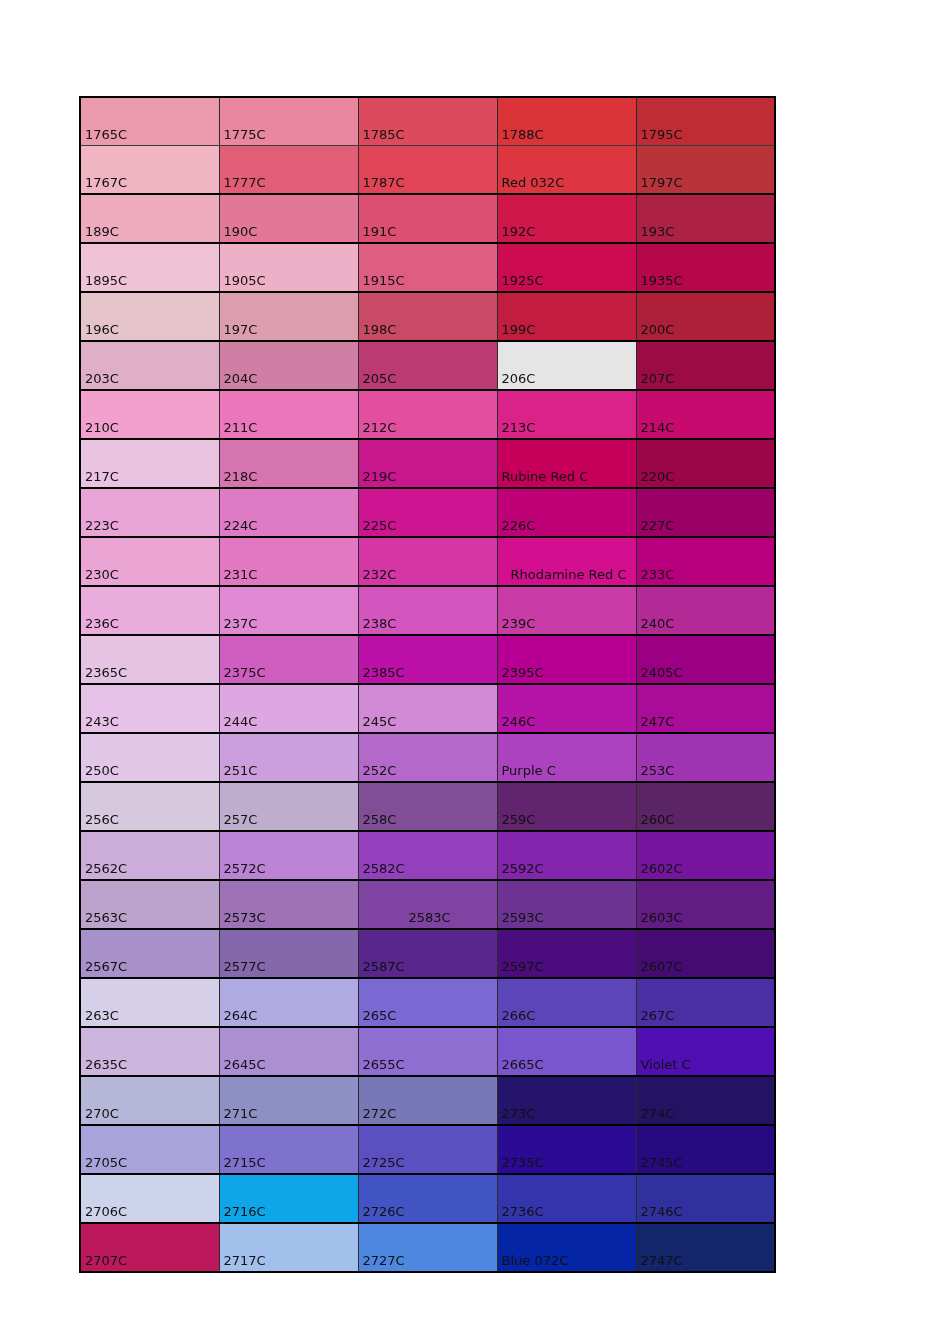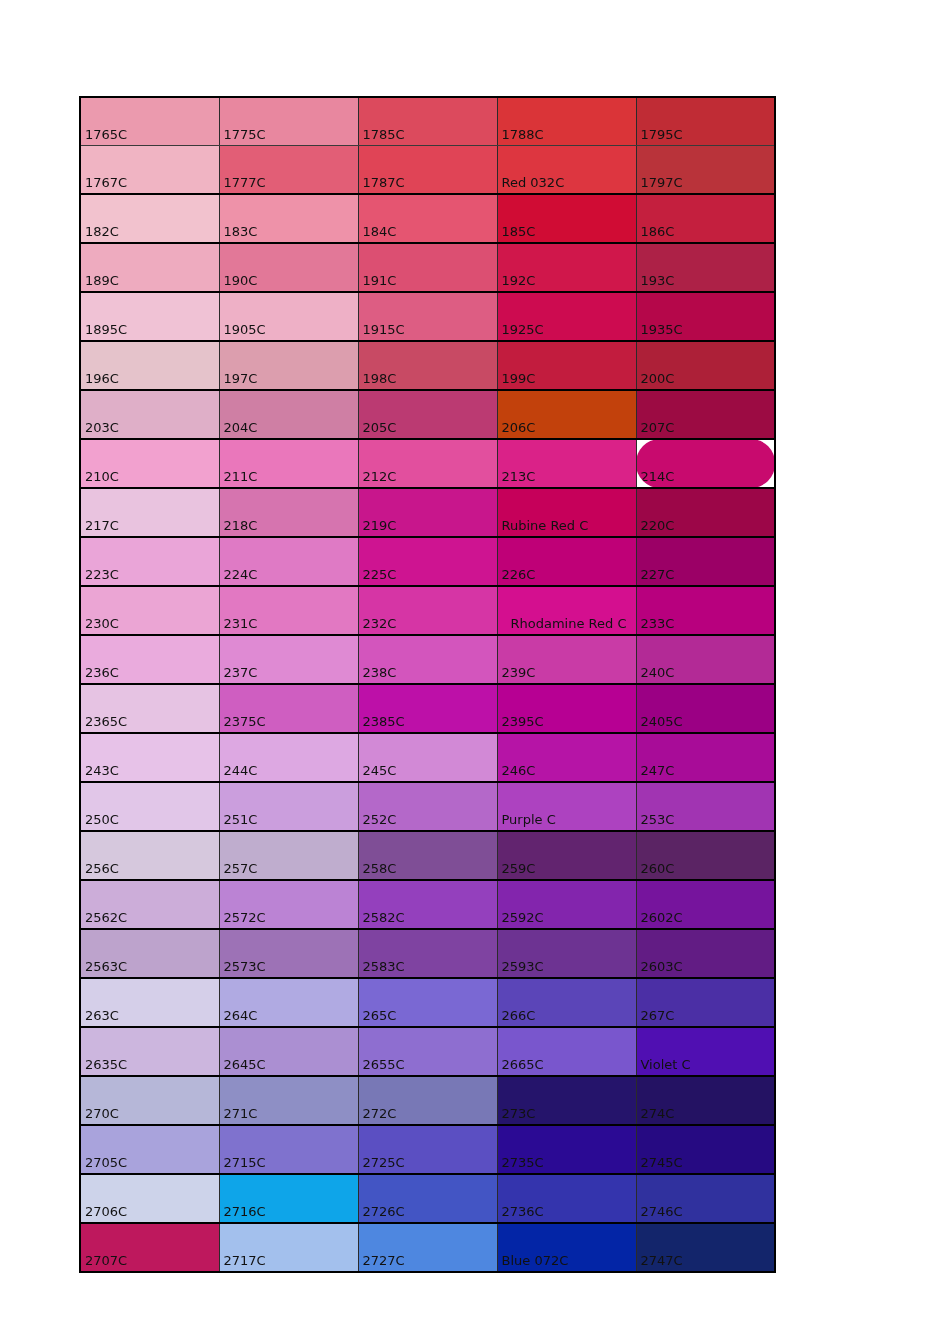--- a/index.html
+++ b/index.html
@@ -108,37 +108,20 @@
           <td style="background-color: rgb(221, 54, 64);">
             <span class="cell-label">Red 032C</span>
           </td>
           <td style="background-color: rgb(185, 51, 58);">
             <span class="cell-label">1797C</span>
           </td>
         </tr>
       </tbody>
       <tbody>
         <tr>
-          <td style="background-color: rgb(242, 194, 206);">
-            <span class="cell-label">182C</span>
-          </td>
-          <td style="background-color: rgb(238, 146, 169);">
-            <span class="cell-label">183C</span>
-          </td>
-          <td style="background-color: rgb(229, 85, 113);">
-            <span class="cell-label">184C</span>
-          </td>
-          <td style="background-color: rgb(208, 12, 52);">
-            <span class="cell-label">185C</span>
-          </td>
-          <td style="background-color: rgb(196, 31, 62);">
-            <span class="cell-label">186C</span>
-          </td>
-        </tr>
-        <tr>
           <td style="background-color: rgb(238, 171, 191);">
             <span class="cell-label">189C</span>
           </td>
           <td style="background-color: rgb(226, 120, 152);">
             <span class="cell-label">190C</span>
           </td>
           <td style="background-color: rgb(220, 79, 114);">
             <span class="cell-label">191C</span>
           </td>
           <td style="background-color: rgb(208, 23, 75);">
@@ -189,41 +172,41 @@
         <tr>
           <td style="background-color: rgb(223, 175, 200);">
             <span class="cell-label">203C</span>
           </td>
           <td style="background-color: rgb(207, 127, 164);">
             <span class="cell-label">204C</span>
           </td>
           <td style="background-color: rgb(187, 58, 114);">
             <span class="cell-label">205C</span>
           </td>
-          <td style="background-color: #c2410c;">
+          <td style="background-color: #e5e5e5;">
             <span class="cell-label">206C</span>
           </td>
           <td style="background-color: rgb(156, 11, 67);">
             <span class="cell-label">207C</span>
           </td>
         </tr>
         <tr>
           <td style="background-color: rgb(242, 161, 207);">
             <span class="cell-label">210C</span>
           </td>
           <td style="background-color: rgb(234, 119, 187);">
             <span class="cell-label">211C</span>
           </td>
           <td style="background-color: rgb(226, 79, 158);">
             <span class="cell-label">212C</span>
           </td>
           <td style="background-color: rgb(218, 34, 136);">
             <span class="cell-label">213C</span>
           </td>
-          <td style="background-color: rgb(200, 10, 110); border-radius: 24px;">
+          <td style="background-color: rgb(200, 10, 110);">
             <span class="cell-label">214C</span>
           </td>
         </tr>
       </tbody>
       <tbody>
         <tr>
           <td style="background-color: rgb(233, 195, 223);">
             <span class="cell-label">217C</span>
           </td>
           <td style="background-color: rgb(214, 116, 175);">
@@ -383,33 +366,50 @@
             <span class="cell-label">2602C</span>
           </td>
         </tr>
         <tr>
           <td style="background-color: rgb(189, 163, 204);">
             <span class="cell-label">2563C</span>
           </td>
           <td style="background-color: rgb(157, 114, 182);">
             <span class="cell-label">2573C</span>
           </td>
-          <td style="background-color: rgb(127, 67, 161);">
+          <td style="background-color: rgb(127, 67, 161); text-align: center;">
             <span class="cell-label">2583C</span>
           </td>
           <td style="background-color: rgb(109, 51, 146);">
             <span class="cell-label">2593C</span>
           </td>
           <td style="background-color: rgb(98, 28, 132);">
             <span class="cell-label">2603C</span>
           </td>
         </tr>
       </tbody>
       <tbody>
         <tr>
+          <td style="background-color: rgb(168, 145, 202);">
+            <span class="cell-label">2567C</span>
+          </td>
+          <td style="background-color: rgb(133, 104, 171);">
+            <span class="cell-label">2577C</span>
+          </td>
+          <td style="background-color: rgb(88, 38, 140);">
+            <span class="cell-label">2587C</span>
+          </td>
+          <td style="background-color: rgb(75, 13, 125);">
+            <span class="cell-label">2597C</span>
+          </td>
+          <td style="background-color: rgb(70, 11, 114);">
+            <span class="cell-label">2607C</span>
+          </td>
+        </tr>
+        <tr>
           <td style="background-color: rgb(213, 207, 233);">
             <span class="cell-label">263C</span>
           </td>
           <td style="background-color: rgb(176, 170, 226);">
             <span class="cell-label">264C</span>
           </td>
           <td style="background-color: rgb(122, 104, 211);">
             <span class="cell-label">265C</span>
           </td>
           <td style="background-color: rgb(91, 69, 184);">

